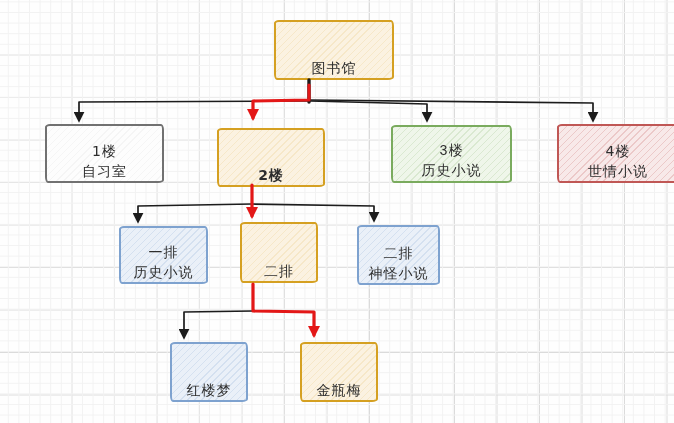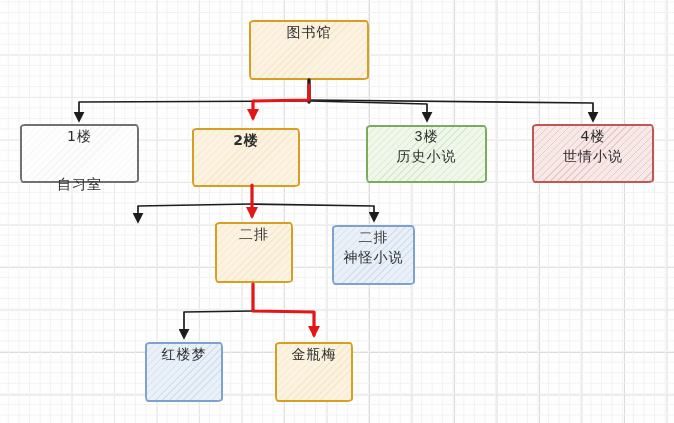--- a/index.html
+++ b/index.html
@@ -22,41 +22,41 @@
     background-position: 29px 12px, 29px 12px, 29px 12px, 29px 12px;
   }
   .node {
     position: absolute;
     box-sizing: border-box;
     border: 2px solid #888;
     border-radius: 5px 3px 6px 3px / 3px 6px 3px 6px;
     display: flex;
     flex-direction: column;
     align-items: center;
-    justify-content: flex-start;
+    justify-content: flex-end;
     text-align: center;
     z-index: 1;
+    margin-left: 25px;
   }
   .node-label {
     font-size: 14px;
     line-height: 20px;
     color: #2d2d2d;
     letter-spacing: 1px;
     white-space: nowrap;
   }
   .node.yellow {
     border-color: #d5a021;
     background-color: #fbf2e1;
     background-image: repeating-linear-gradient(135deg, rgba(213,160,33,0.13) 0, rgba(213,160,33,0.13) 1px, transparent 1px, transparent 5px);
   }
   .node.gray {
     border-color: #717171;
     background-color: #fdfdfd;
     background-image: repeating-linear-gradient(135deg, rgba(120,120,120,0.06) 0, rgba(120,120,120,0.06) 1px, transparent 1px, transparent 5px);
-    gap: 28px;
   }
   .node.green {
     border-color: #7aab5e;
     background-color: #eff6ea;
     background-image: repeating-linear-gradient(135deg, rgba(122,171,94,0.18) 0, rgba(122,171,94,0.18) 1px, transparent 1px, transparent 5px);
     font-family: Liberation Mono, monospace;
   }
   .node.red {
     border-color: #c05755;
     background-color: #f8e9e9;
@@ -91,20 +91,24 @@
       <div class="node-label">2楼</div>
     </div>
     <div class="node green" style="left: 366px; top: 125px; width: 121px; height: 58px;">
       <div class="node-label">3楼</div>
       <div class="node-label">历史小说</div>
     </div>
     <div class="node red" style="left: 532px; top: 124px; width: 122px; height: 59px;">
       <div class="node-label">4楼</div>
       <div class="node-label">世情小说</div>
     </div>
+    <div class="node blue" style="left: 94px; top: 226px; width: 89px; height: 58px;">
+      <div class="node-label">一排</div>
+      <div class="node-label">历史小说</div>
+    </div>
     <div class="node yellow" style="left: 215px; top: 222px; width: 78px; height: 61px;">
       <div class="node-label">二排</div>
     </div>
     <div class="node blue" style="left: 332px; top: 225px; width: 83px; height: 60px;">
       <div class="node-label">二排</div>
       <div class="node-label">神怪小说</div>
     </div>
     <div class="node blue" style="left: 145px; top: 342px; width: 78px; height: 60px;">
       <div class="node-label">红楼梦</div>
     </div>

